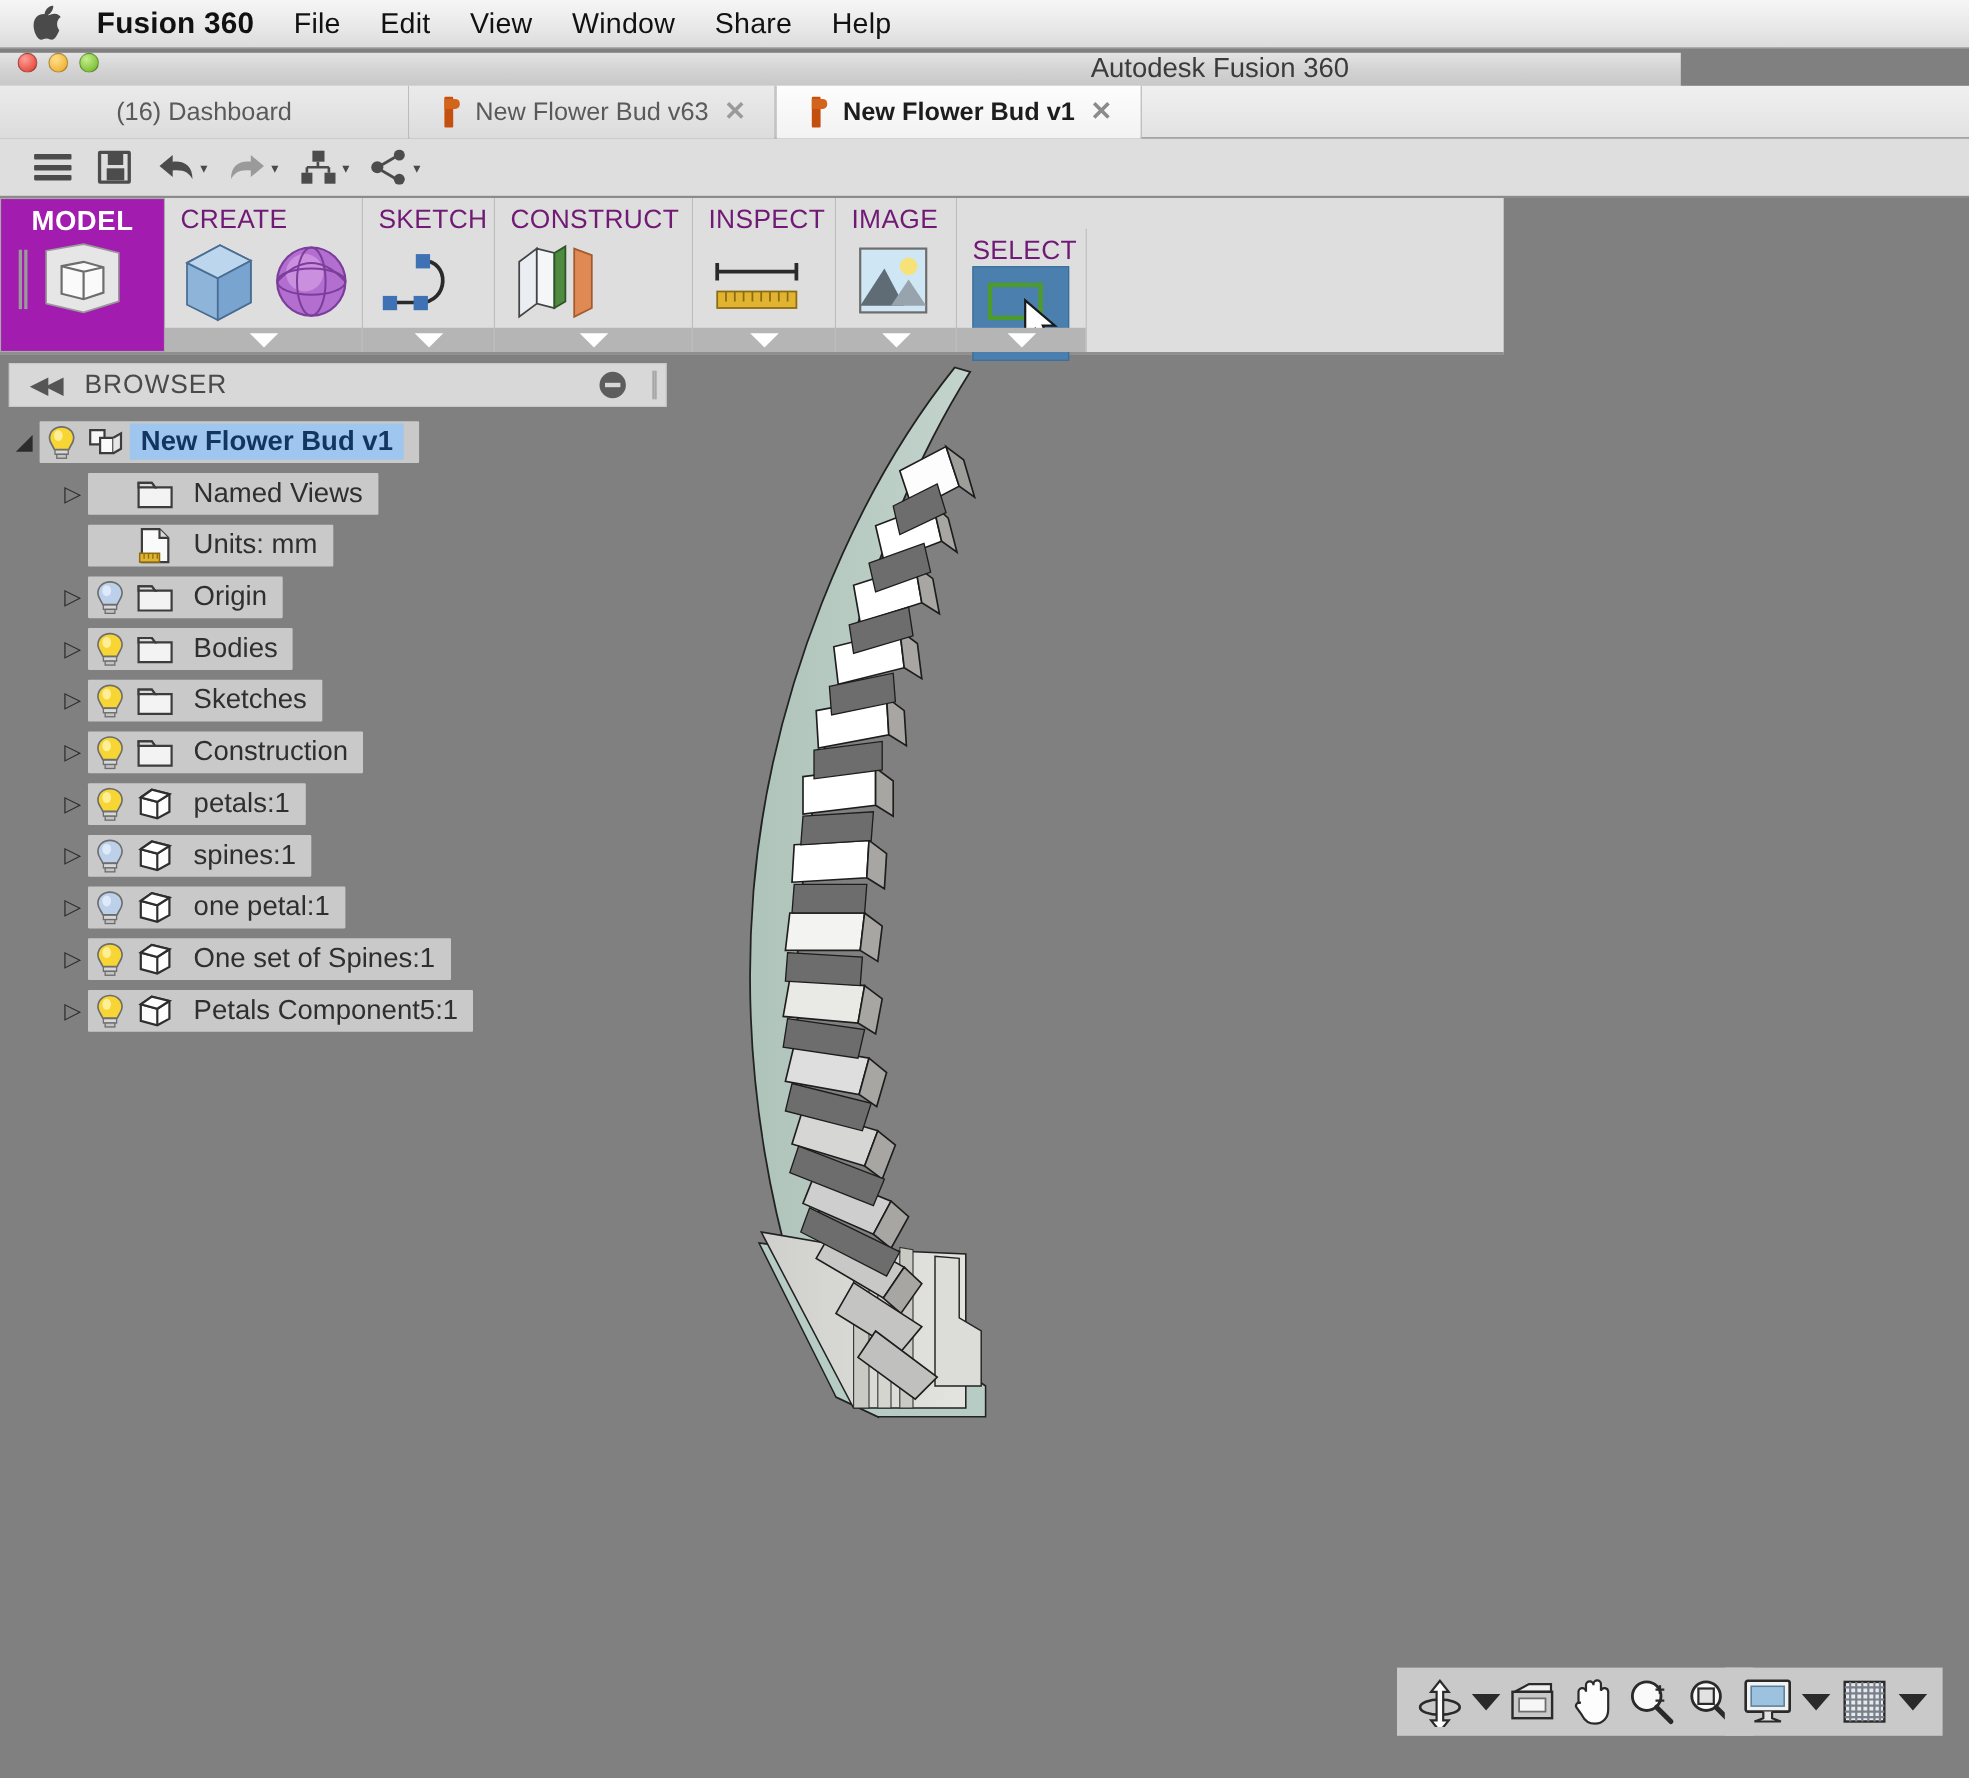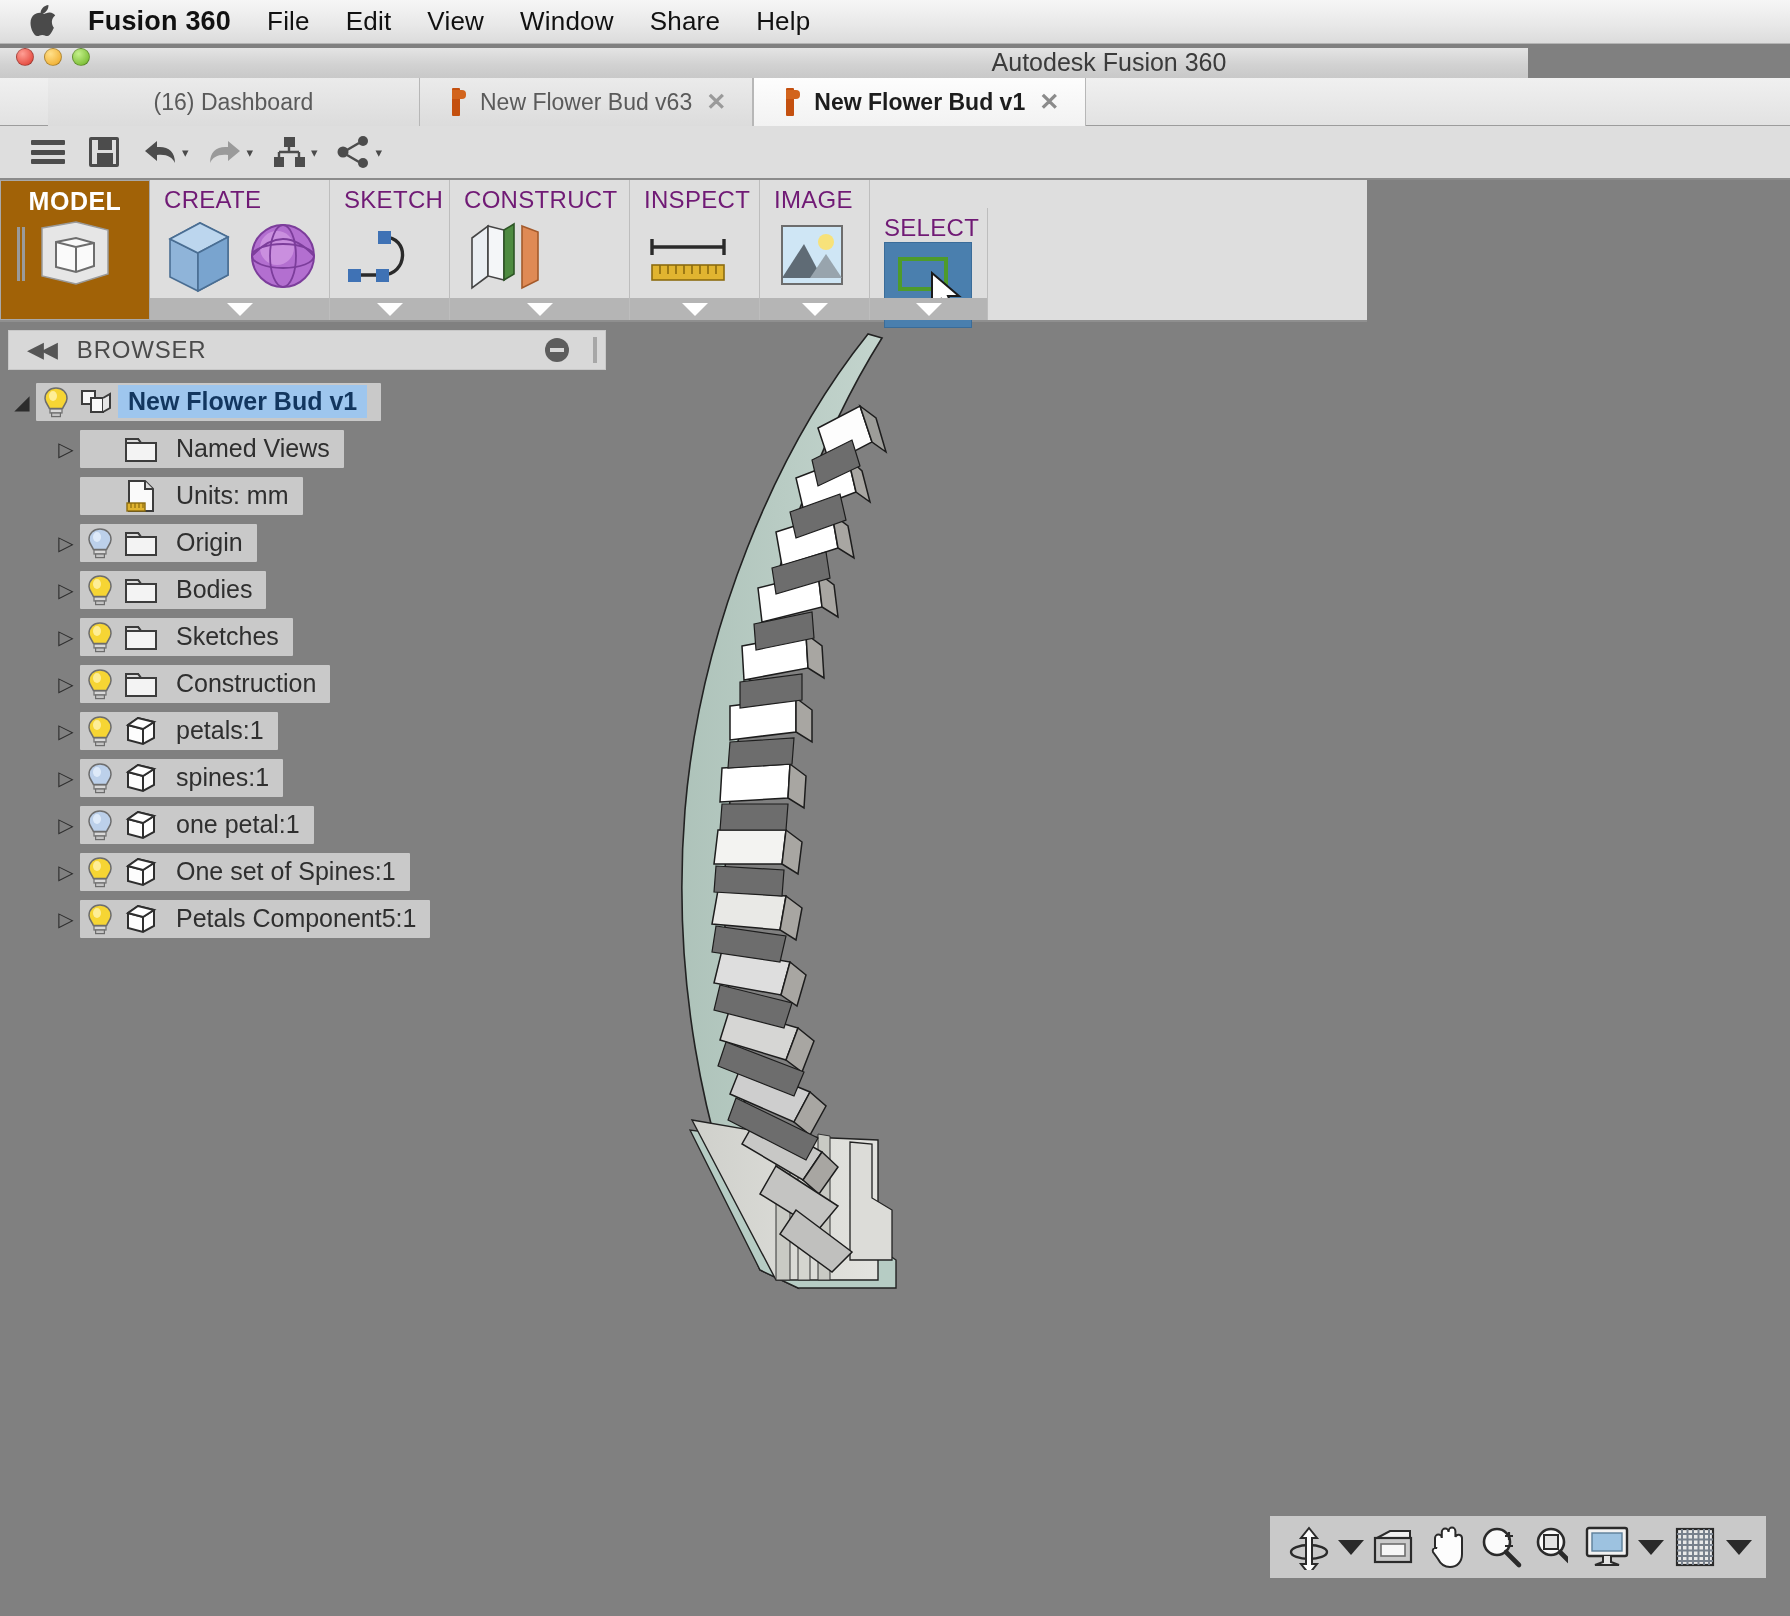--- a/index.html
+++ b/index.html
@@ -41,21 +41,21 @@
     position: absolute; left: 0; right: 0; text-align: center;
     font-size: 25px; color: #3b3b3b;
   }
   .wintitle span { position: relative; left: 345px; }
 
   
   .tabstrip {
     position: absolute; left: 0; top: 78px; width: 1790px; height: 48px;
     background: linear-gradient(to bottom,#f0f0f0,#e2e2e2);
     border-bottom: 1px solid #9c9c9c;
-    display: flex; align-items: flex-start; padding-left: 48px;
+    display: flex; align-items: center;
   }
   .tab {
     height: 48px; display: flex; align-items: center; gap: 14px;
     padding: 0 26px; font-size: 23px; color: #5a5a5a;
     border-right: 1px solid #b7b7b7;
     background: linear-gradient(to bottom,#ebebeb,#dcdcdc);
     position: relative;
   }
   .tab.first { min-width: 372px; justify-content: center; }
   .tab.active {
@@ -96,21 +96,21 @@
   .arrowsvg { width: 38px; height: 30px; }
 
   
   .ribbon {
     position: absolute; left: 0; top: 180px; width: 1367px; height: 142px;
     background: #dedede;
     display: flex; align-items: stretch;
     border-bottom: 2px solid #8f8f8f;
   }
   .tabmodel {
-    width: 150px; background: #a16207; border: 1px solid #a9a9a9;
+    width: 150px; background: #a21caf; border: 1px solid #a9a9a9;
     display: flex; flex-direction: column; align-items: center; padding-top: 6px;
     position: relative;
   }
   .tabmodel .lbl { font-size: 25px; font-weight: bold; color: #fff; letter-spacing: .5px; }
   .cubeicon { width: 78px; height: 70px; margin-top: 4px; }
   .gripper { position: absolute; left: 16px; top: 46px; width: 8px; height: 54px;
     border-left: 3px solid #9a9a9a; border-right: 3px solid #9a9a9a; }
 
   .panel {
     background: #dedede; border-right: 1px solid #bdbdbd;

